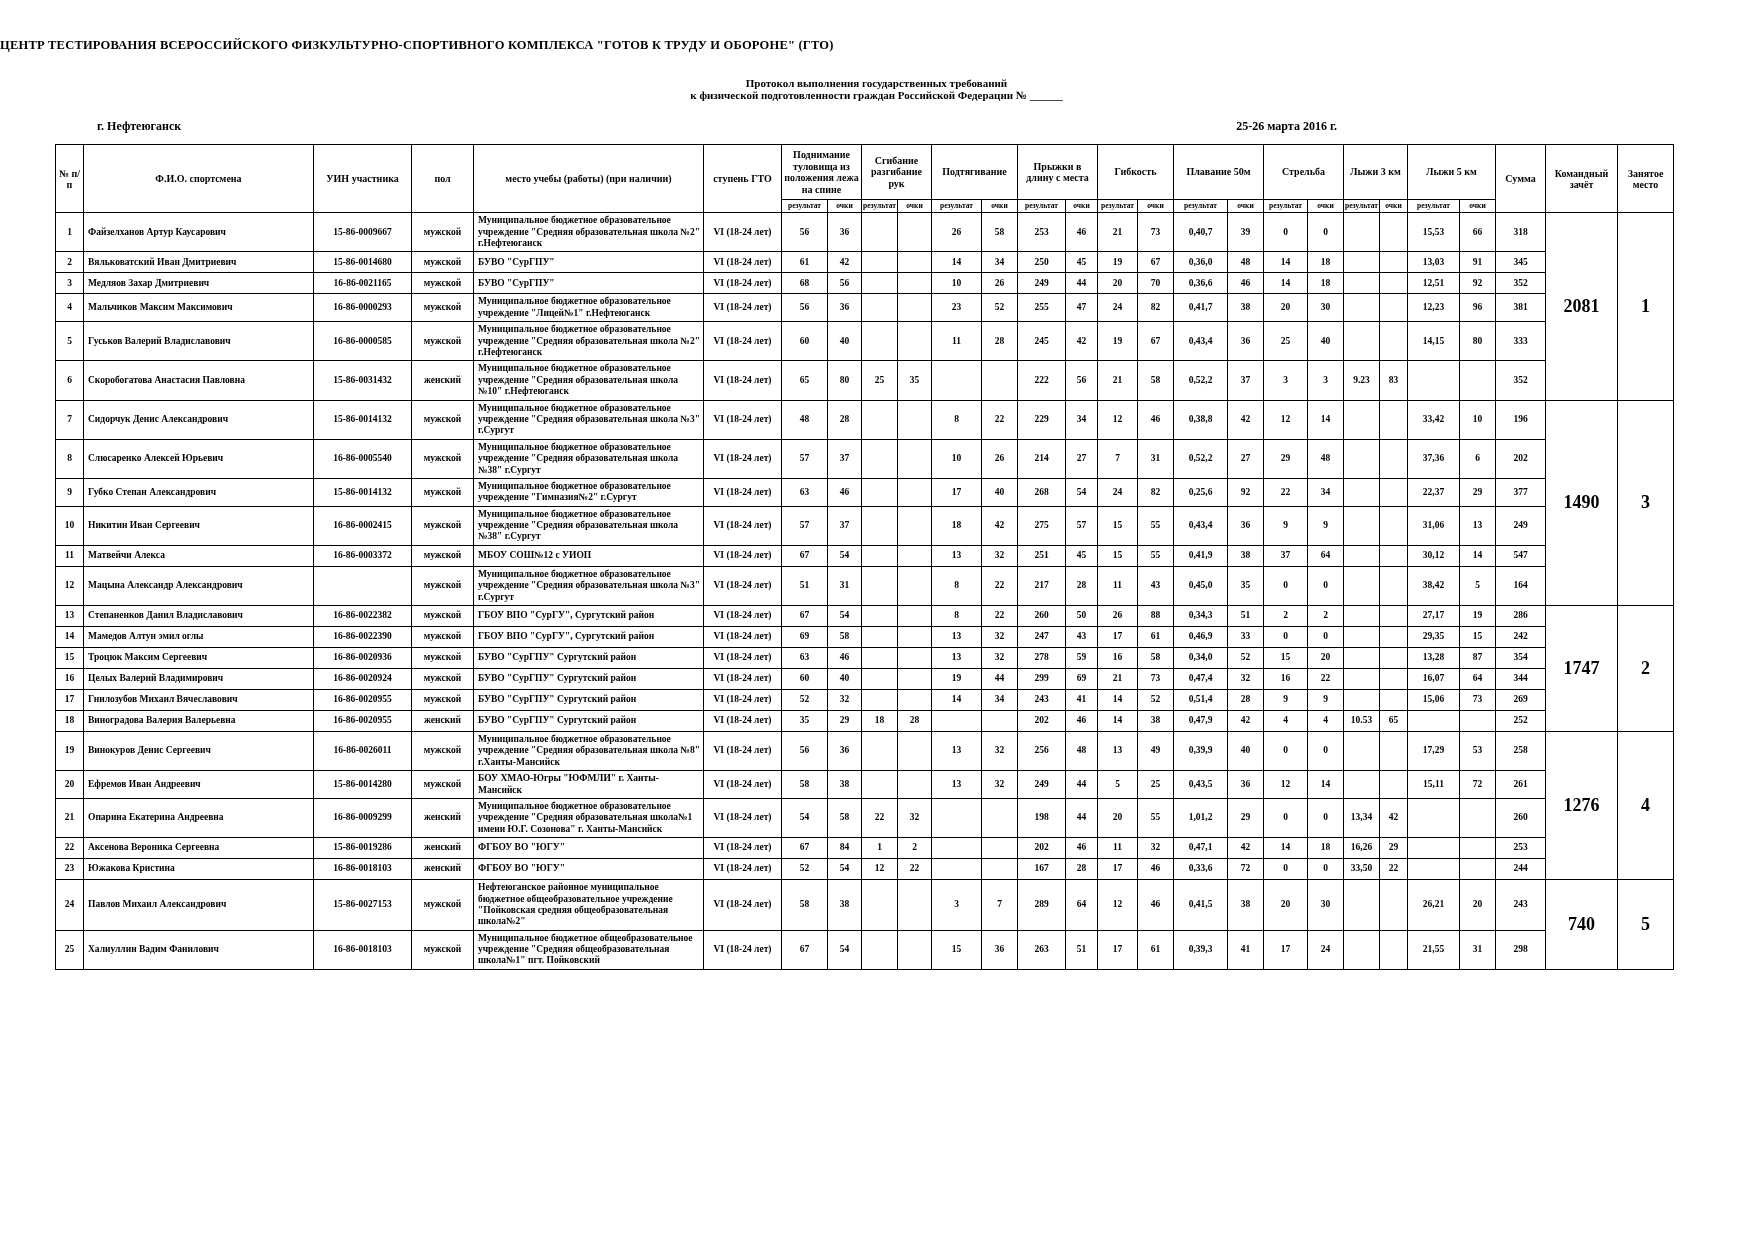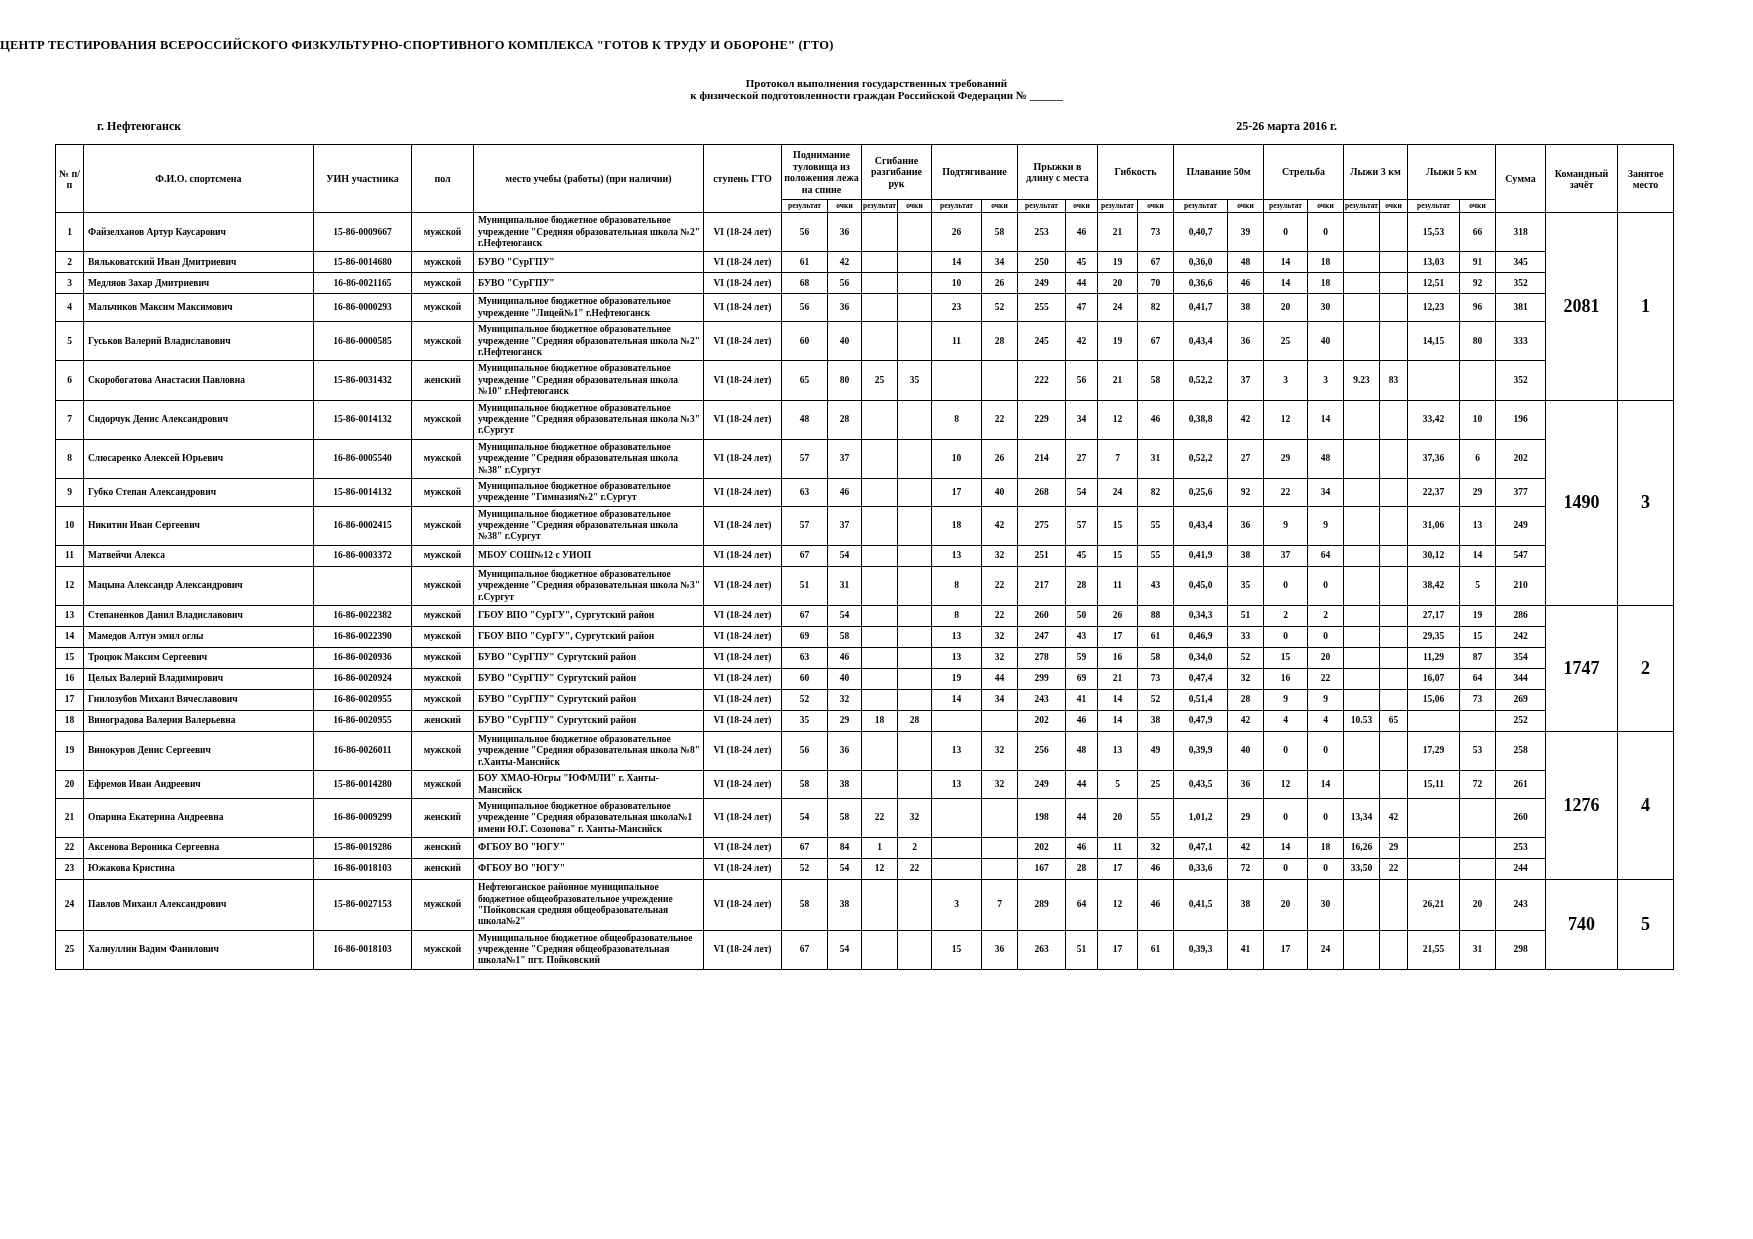--- a/index.html
+++ b/index.html
@@ -431,21 +431,21 @@
         <td>11</td>
         <td>43</td>
         <td>0,45,0</td>
         <td>35</td>
         <td>0</td>
         <td>0</td>
         <td></td>
         <td></td>
         <td>38,42</td>
         <td>5</td>
-        <td>210</td>
+        <td>164</td>
       </tr>
       <tr>
         <td>13</td>
         <td class="l">Степаненков Данил Владиславович</td>
         <td>16-86-0022382</td>
         <td>мужской</td>
         <td class="l">ГБОУ ВПО "СурГУ", Сургутский район</td>
         <td>VI (18-24 лет)</td>
         <td>67</td>
         <td>54</td>
@@ -512,21 +512,21 @@
         <td>278</td>
         <td>59</td>
         <td>16</td>
         <td>58</td>
         <td>0,34,0</td>
         <td>52</td>
         <td>15</td>
         <td>20</td>
         <td></td>
         <td></td>
-        <td>11,29</td>
+        <td>13,28</td>
         <td>87</td>
         <td>354</td>
       </tr>
       <tr>
         <td>16</td>
         <td class="l">Целых Валерий Владимирович</td>
         <td>16-86-0020924</td>
         <td>мужской</td>
         <td class="l">БУВО "СурГПУ" Сургутский район</td>
         <td>VI (18-24 лет)</td>

